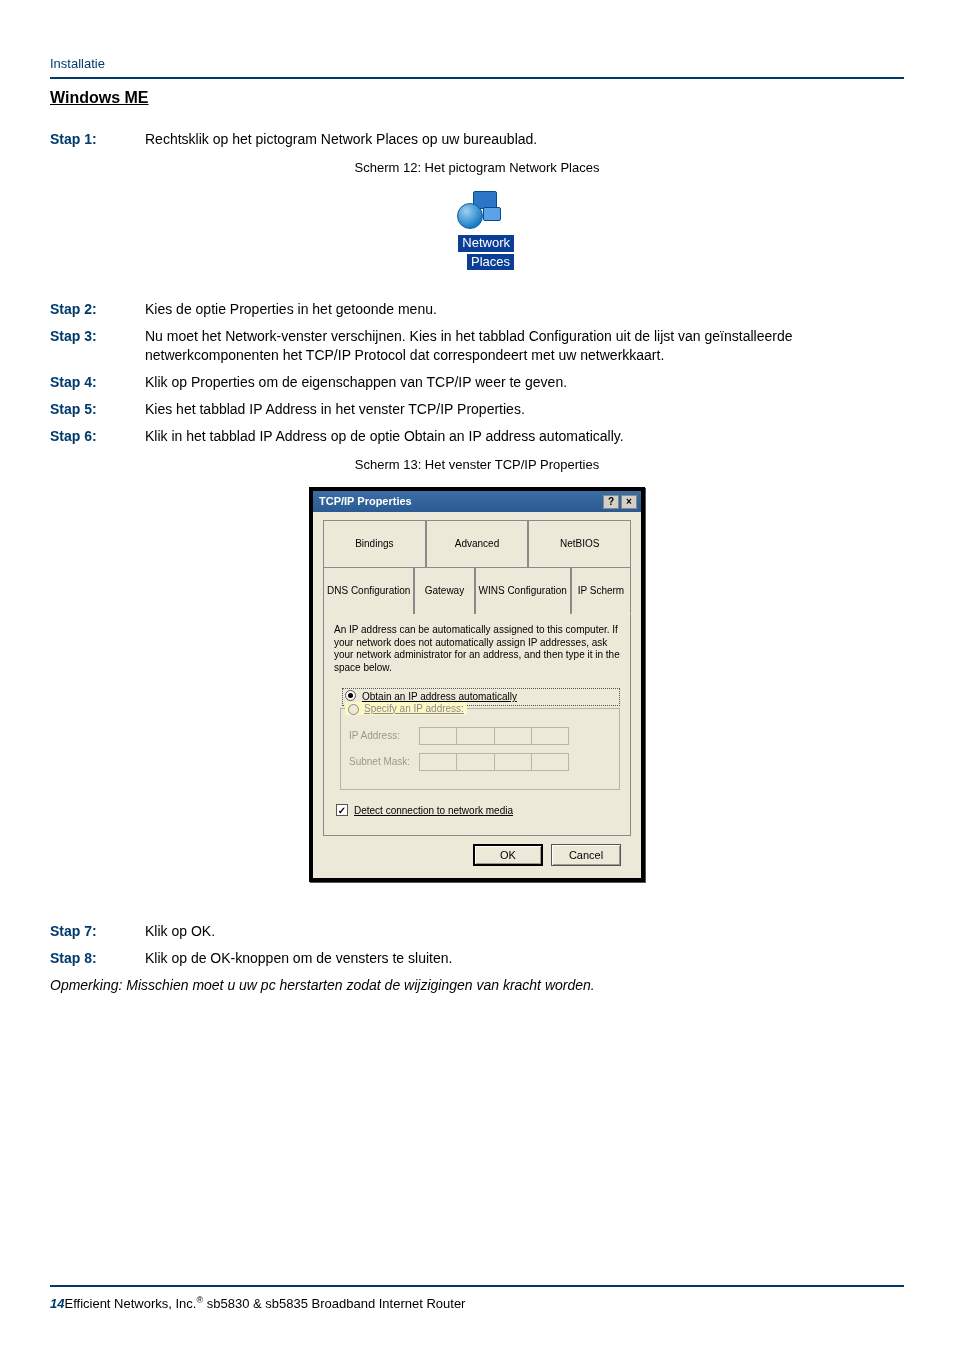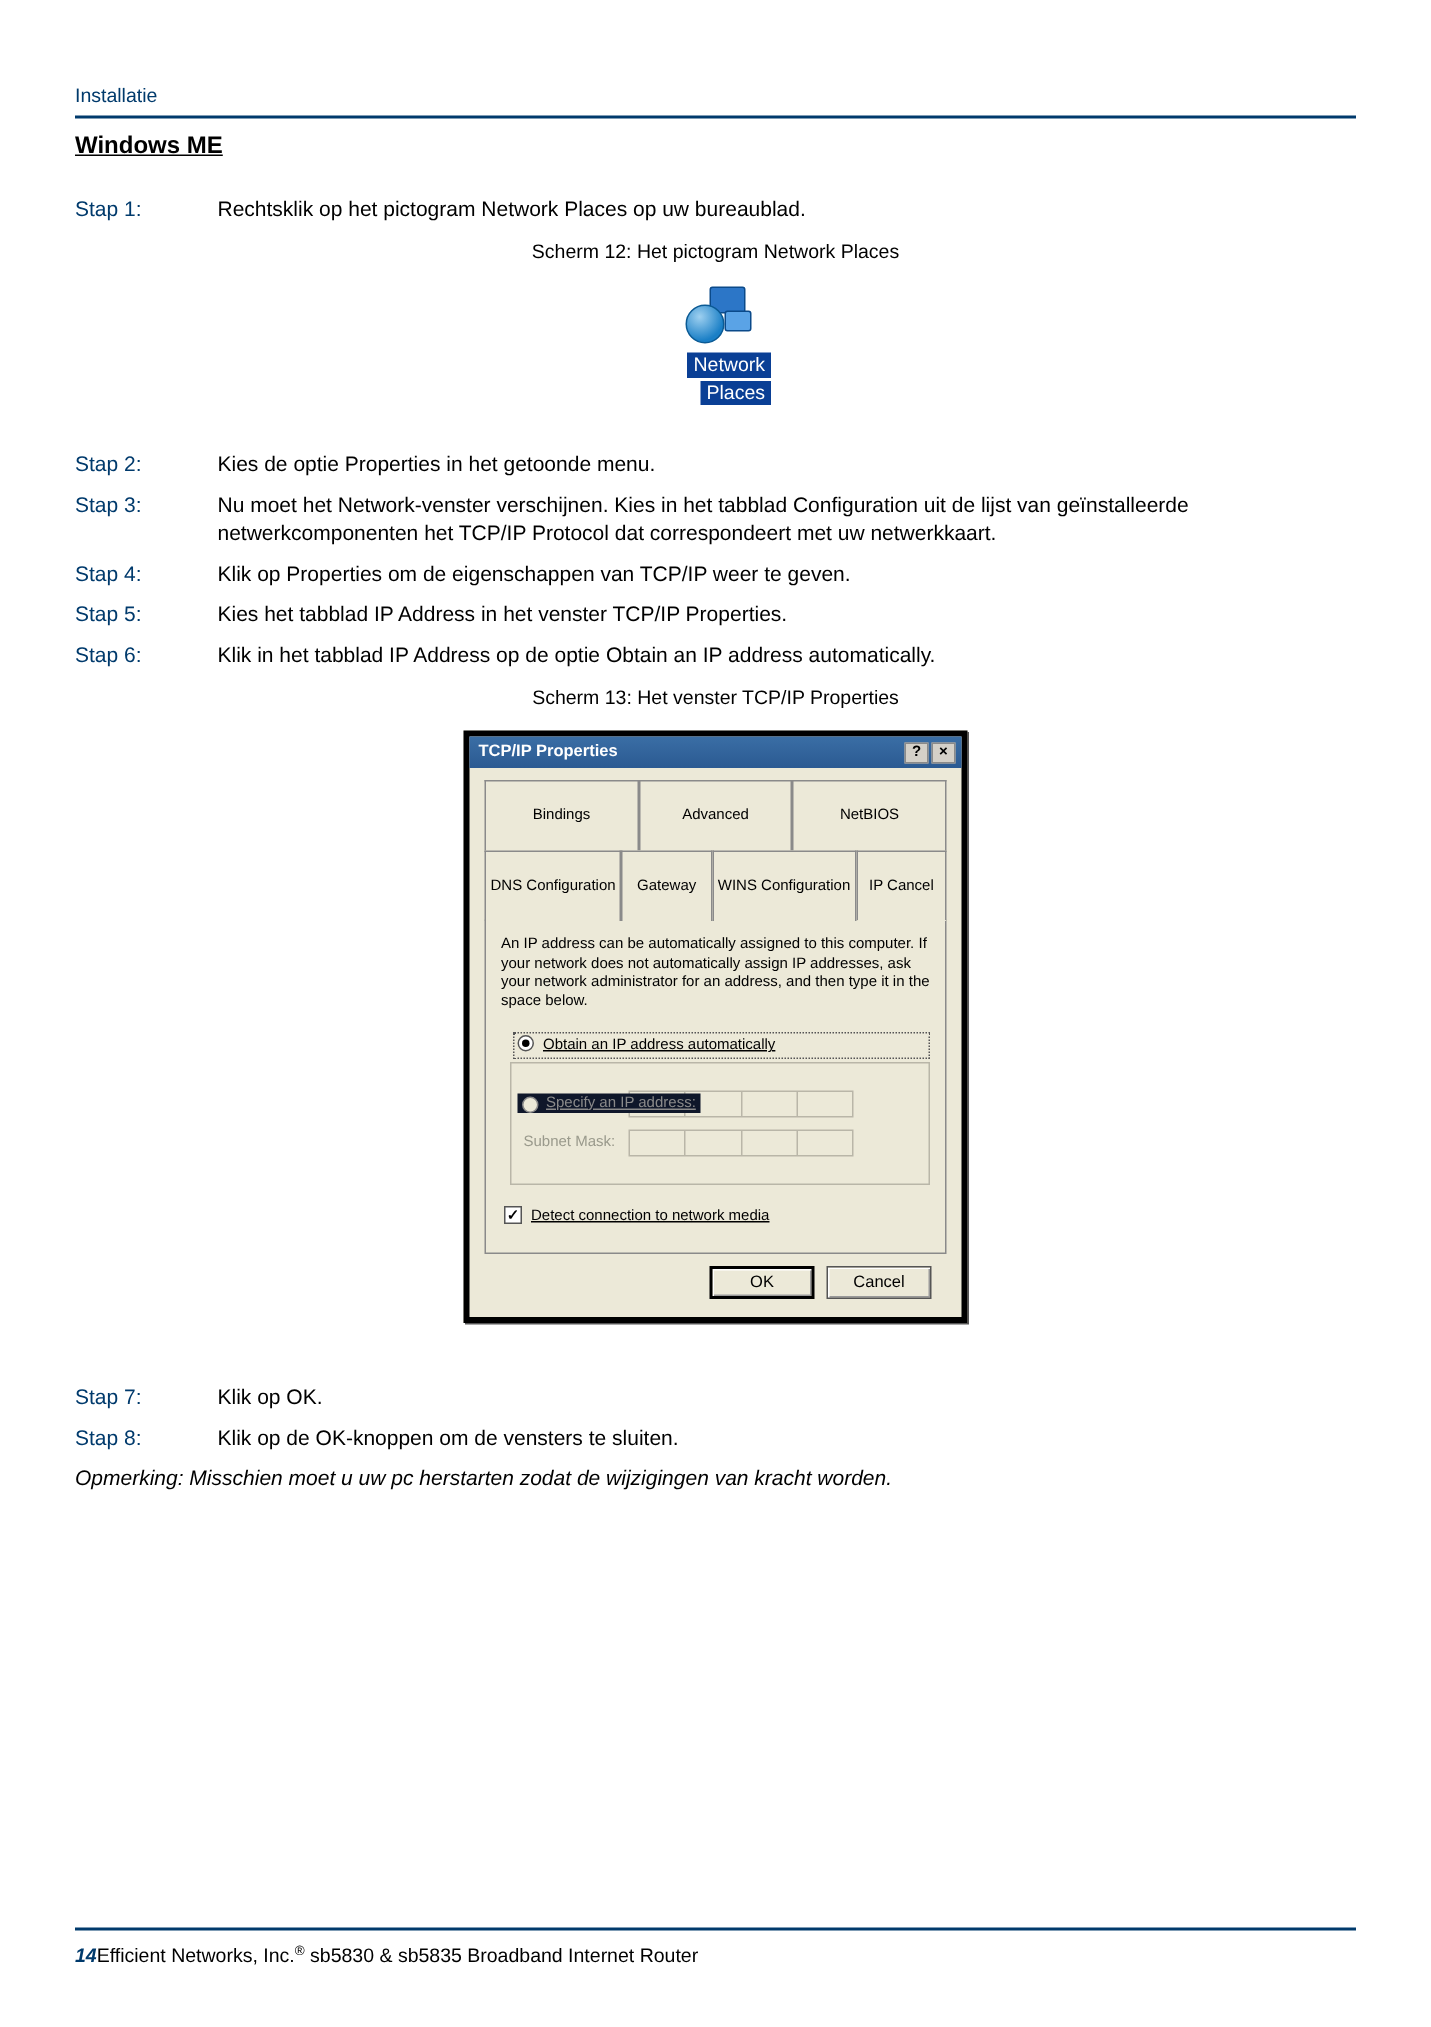--- a/index.html
+++ b/index.html
@@ -30,21 +30,21 @@
     font-size: 16px;
     text-decoration: underline;
     margin-bottom: 22px;
   }
   .step-row {
     display: flex;
     margin-bottom: 8px;
   }
   .step-label {
     color: #003a6c;
-    font-weight: normal;
+    font-weight: bold;
     flex: 0 0 95px;
   }
   .step-text {
     flex: 1;
   }
   .figure-caption {
     text-align: center;
     font-size: 13px;
     margin: 10px 0 14px 0;
   }
@@ -178,25 +178,25 @@
   }
   .fieldset {
     border: 1px solid #b9b6a8;
     margin: 2px 0 10px 6px;
     padding: 10px 8px 10px 8px;
     position: relative;
   }
   .fieldset-legend {
     position: absolute;
     top: -7px; left: 4px;
-    background: #0f172a;
+    background: #fef9c3;
     padding: 0 3px;
     font-size: 10px;
     color: #8a8a8a;
-    display: flex; align-items: flex-end; margin-top: 27px;
+    display: flex; align-items: flex-end;
   }
   .fieldset-legend .dot {
     width: 11px; height: 11px;
     border: 1px solid #8a8a8a;
     border-radius: 50%;
     margin-right: 5px;
     background: #ece9d8;
   }
   .ip-row {
     display: flex; align-items: center;
@@ -325,21 +325,21 @@
       <div class="tab-rows">
         <div class="tab-row">
           <div class="tab">Bindings</div>
           <div class="tab">Advanced</div>
           <div class="tab">NetBIOS</div>
         </div>
         <div class="tab-row">
           <div class="tab">DNS Configuration</div>
           <div class="tab">Gateway</div>
           <div class="tab">WINS Configuration</div>
-          <div class="tab active">IP Cancel</div>
+          <div class="tab active">IP Scherm</div>
         </div>
       </div>
       <div class="tab-content">
         <div class="desc">An IP address can be automatically assigned to this computer. If your network does not automatically assign IP addresses, ask your network administrator for an address, and then type it in the space below.</div>
 
         <div class="radio-row focused">
           <span class="dot">
               <span class="inner"></span>
             </span>
           <span class="underline">Obtain an IP address automatically</span>

